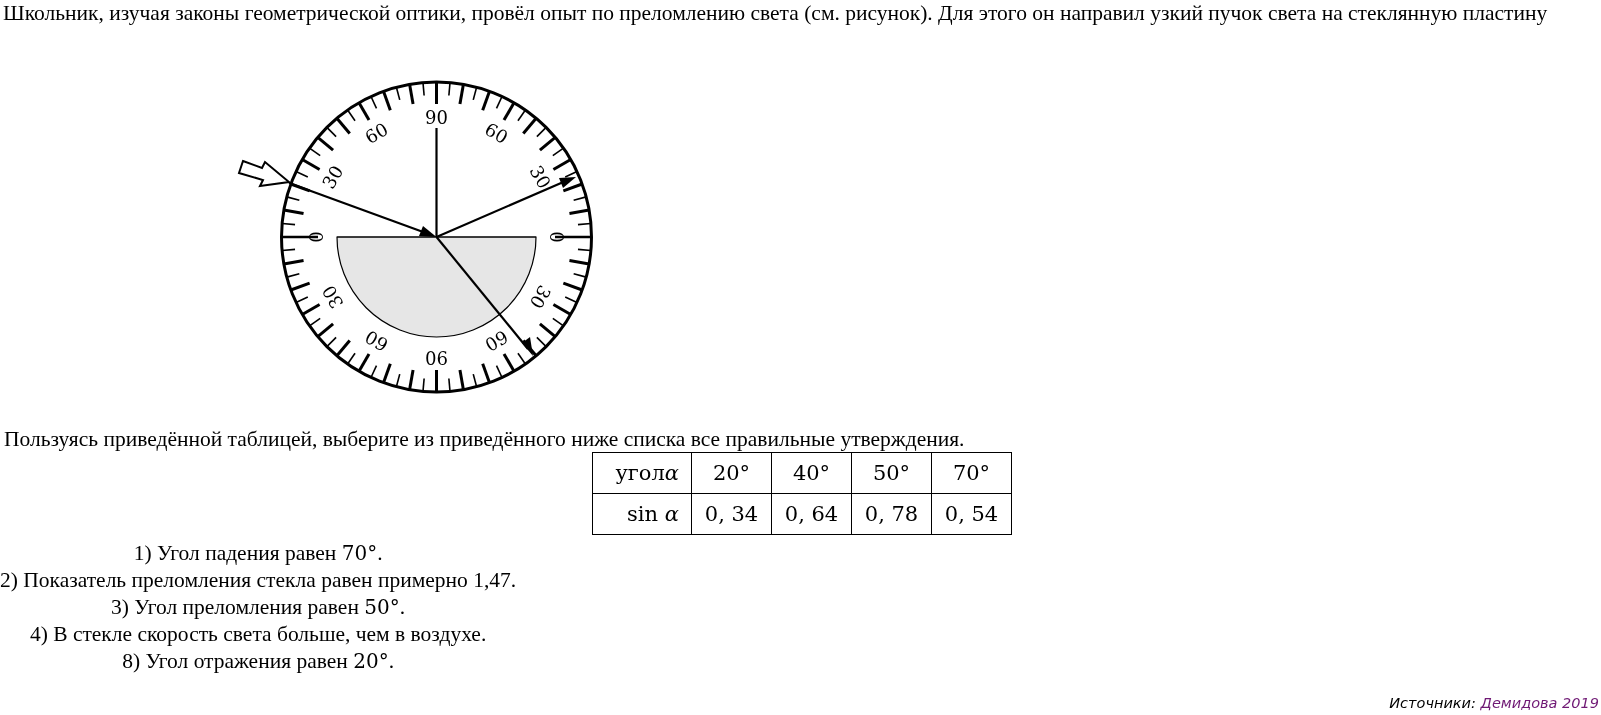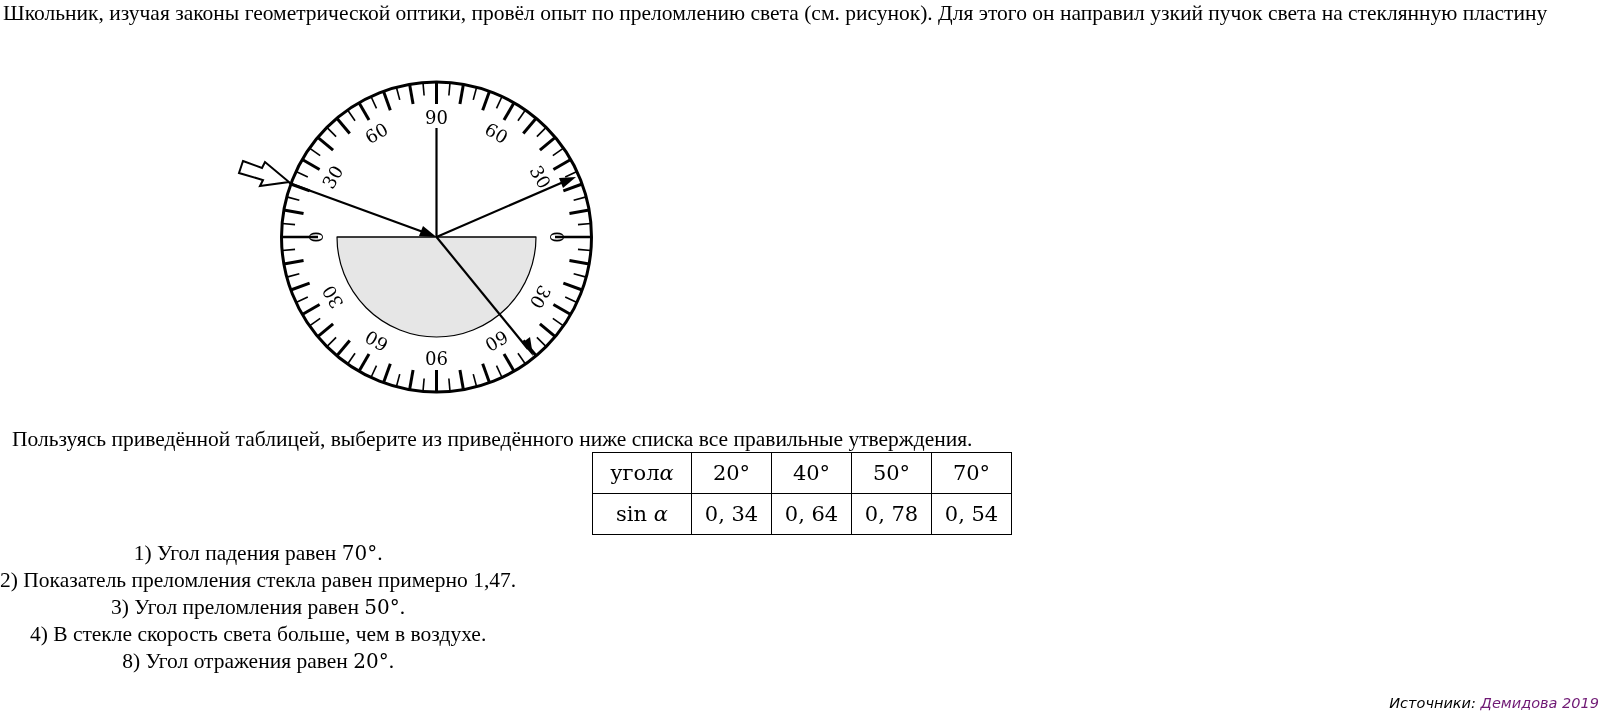--- a/index.html
+++ b/index.html
@@ -1,24 +1,24 @@
 <!DOCTYPE html>
 <html><head>
 <meta charset="utf-8">
 <style>
   html, body { margin: 0; padding: 0; background: #ffffff; }
   body { width: 1601px; height: 715px; position: relative; overflow: hidden;
          font-family: "Liberation Serif", "DejaVu Serif", serif; color: #000; }
   .intro { position: absolute; left: 3px; top: 0; width: 1560px; font-size: 21.5px; line-height: 27px; }
   .figure { position: absolute; left: 220px; top: 70px; width: 380px; height: 330px; }
-  .instruction { position: absolute; left: 12px; top: 426px; font-size: 21.5px; line-height: 27px; white-space: nowrap; }
+  .instruction { position: absolute; left: 4px; top: 426px; font-size: 21.5px; line-height: 27px; white-space: nowrap; }
   table.sin-table { position: absolute; left: 592px; top: 452px; border-collapse: collapse;
                     font-family: "DejaVu Serif", "Liberation Serif", serif; font-size: 21px; }
   table.sin-table td { border: 1px solid #000; height: 40px; padding: 0 12px; text-align: center; }
-  table.sin-table td.head { width: 74px; }
+  table.sin-table td.head { width: 74px; text-align: right; }
   table.sin-table td.val { width: 55px; }
   .math-i { font-style: italic; }
   .options { position: absolute; left: 0; top: 540px; font-size: 21.5px; line-height: 27px; text-align: center; }
   .options div { white-space: nowrap; }
   .num-math { font-family: "DejaVu Serif", serif; font-size: 20px; }
   .source { position: absolute; right: 2px; top: 695px; font-family: "DejaVu Sans", sans-serif;
             font-size: 14.5px; font-style: italic; white-space: nowrap; }
   .source .src-link { color: #701a75; }
 </style>
 </head>

